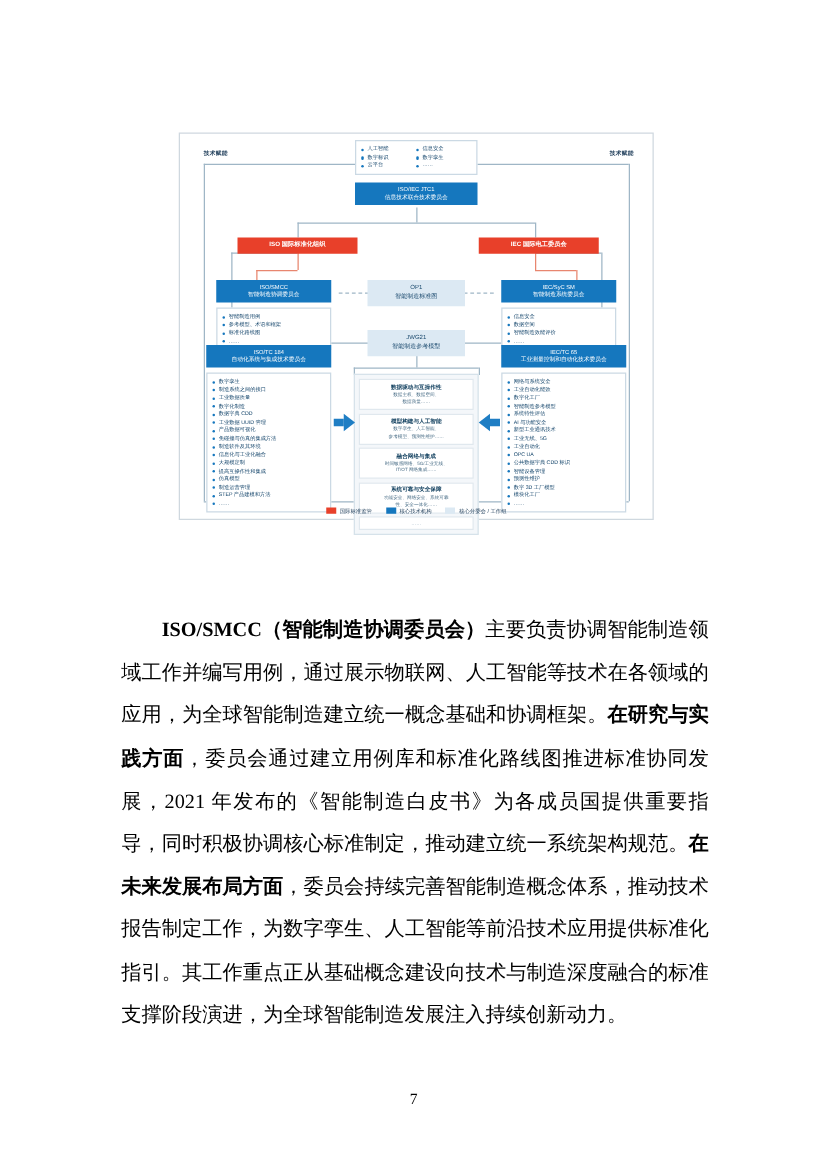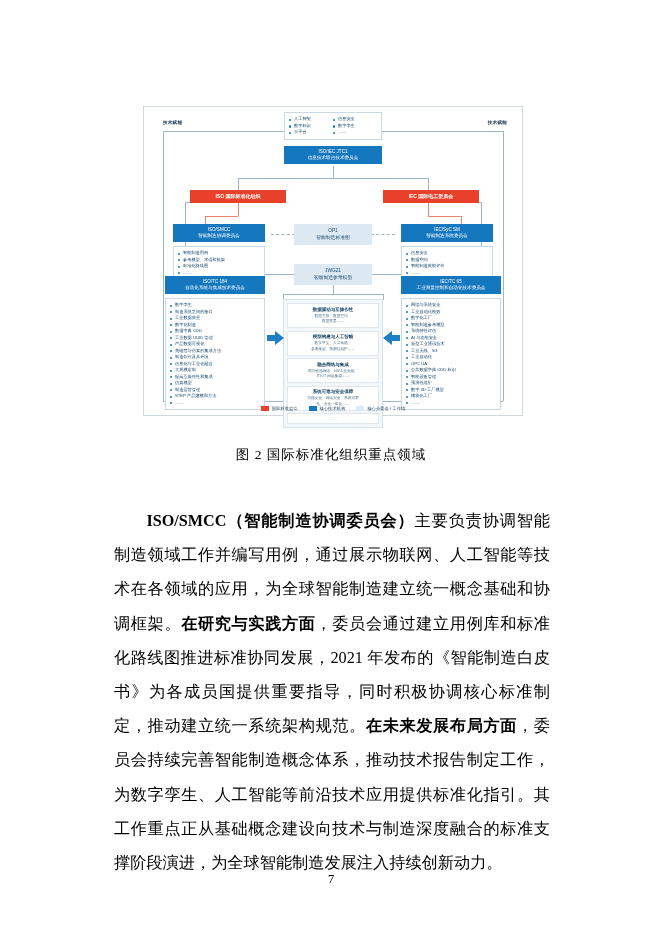--- a/index.html
+++ b/index.html
@@ -142,21 +142,21 @@
     font-size:13.5px; color:#000; letter-spacing:1px;
   }
   .body-text {
     position:absolute; left:97px; top:487px; width:470px;
     font-family:"Liberation Serif", serif;
     font-size:16.2px; line-height:34.2px;
     color:#000;
     text-align:justify; text-justify:inter-ideograph;
     text-indent:0;
   }
-  .body-text p { margin:17px; text-indent:2em; }
+  .body-text p { margin:0; text-indent:2em; }
   .body-text b { font-weight:bold; }
   .page-no {
     position:absolute; left:0; right:0; top:872px;
     text-align:center; font-family:"Liberation Serif", serif;
     font-size:12.5px; color:#000;
   }
 </style>
 </head>
 <body>
 
@@ -352,21 +352,20 @@
         <span class="sw" style="background:#1577be;"></span>
         <span>核心技术机构</span>
       </div>
       <div class="li">
         <span class="sw" style="background:#dce9f3;"></span>
         <span>核心分委会 / 工作组</span>
       </div>
     </div>
   </div>
 
-  <div class="fig-caption">图 2  国际标准化组织重点领域</div>
 
   <div class="body-text">
     <p><b>ISO/SMCC（智能制造协调委员会）</b><span>主要负责协调智能制造领域工作并编写用例，通过展示物联网、人工智能等技术在各领域的应用，为全球智能制造建立统一概念基础和协调框架。</span><b>在研究与实践方面</b><span>，委员会通过建立用例库和标准化路线图推进标准协同发展，2021 年发布的《智能制造白皮书》为各成员国提供重要指导，同时积极协调核心标准制定，推动建立统一系统架构规范。</span><b>在未来发展布局方面</b><span>，委员会持续完善智能制造概念体系，推动技术报告制定工作，为数字孪生、人工智能等前沿技术应用提供标准化指引。其工作重点正从基础概念建设向技术与制造深度融合的标准支撑阶段演进，为全球智能制造发展注入持续创新动力。</span></p>
   </div>
 
   <div class="page-no">7</div>
 
 </div>
 
 </body></html>

